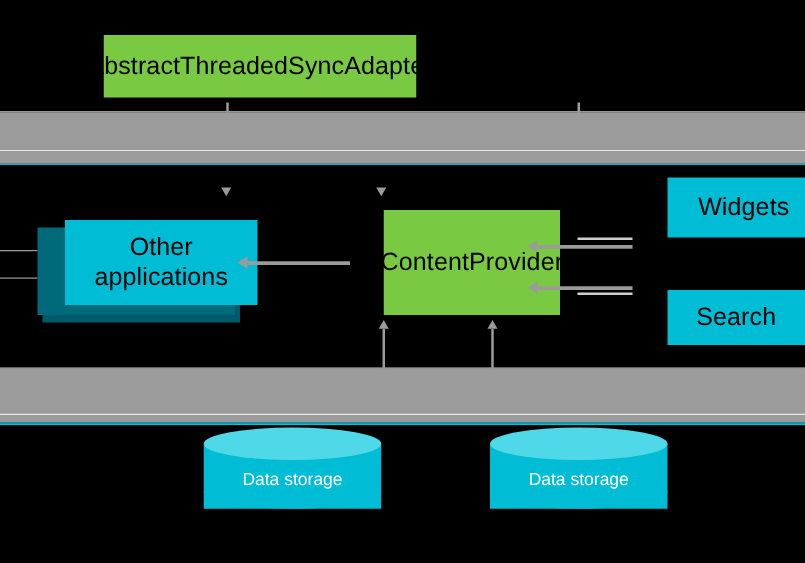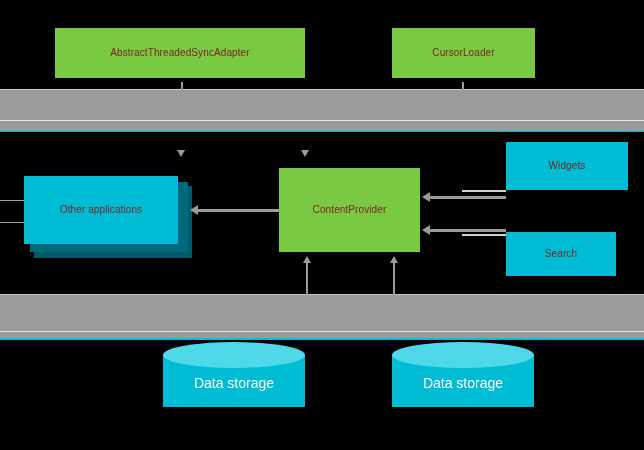--- a/index.html
+++ b/index.html
@@ -31,27 +31,28 @@
     background: #c9c9c9;
   }
   .band-hair.bright { background: #e8e8e8; }
 
   
   .node {
     position: absolute;
     display: flex;
     align-items: center;
     justify-content: center;
-    color: #7f1d1d;
-    font-size: 10px;
+    color: #000000;
+    font-size: 20px;
     font-weight: 400;
     letter-spacing: 0.1px;
     text-align: center;
     line-height: 1.2;
     box-sizing: border-box;
+    margin-left: 28px;
   }
   .node-green { background: #7ac943; }
   .node-cyan  { background: #00bcd4; }
 
   
   .stack-layer {
     position: absolute;
     background: #00697a;
   }
   .stack-layer.l2 { background: #015a69; }
@@ -136,23 +137,20 @@
   <div class="band-hair" style="top:338px; background:#00c3dc;"></div>
   <div class="band-hair" style="top:339px; background:#00c3dc;"></div>
 
   <div class="band" style="top:200px; height:1px; left:0; width:30px;"></div>
   <div class="band" style="top:222px; height:1px; left:0; width:30px;"></div>
 
   <div class="node node-green" style="left:55px; top:28px; width:250px; height:50px;">
     <span>AbstractThreadedSyncAdapter</span>
   </div>
 
-  <div class="node node-green" style="left:392px; top:28px; width:143px; height:50px;">
-    <span>CursorLoader</span>
-  </div>
 
   <div class="conn" style="left:181px; top:82px; width:2px; height:8px;"></div>
   <div class="arrow arrow-down" style="left:177px; top:150px;"></div>
 
   <div class="conn" style="left:462px; top:82px; width:2px; height:8px;"></div>
   <div class="arrow arrow-down" style="left:301px; top:150px;"></div>
 
   <div class="stack-layer l2" style="left:34px; top:186px; width:158px; height:72px;"></div>
   <div class="stack-layer" style="left:30px; top:182px; width:158px; height:70px;"></div>
   <div class="node node-cyan" style="left:24px; top:176px; width:154px; height:68px;">

